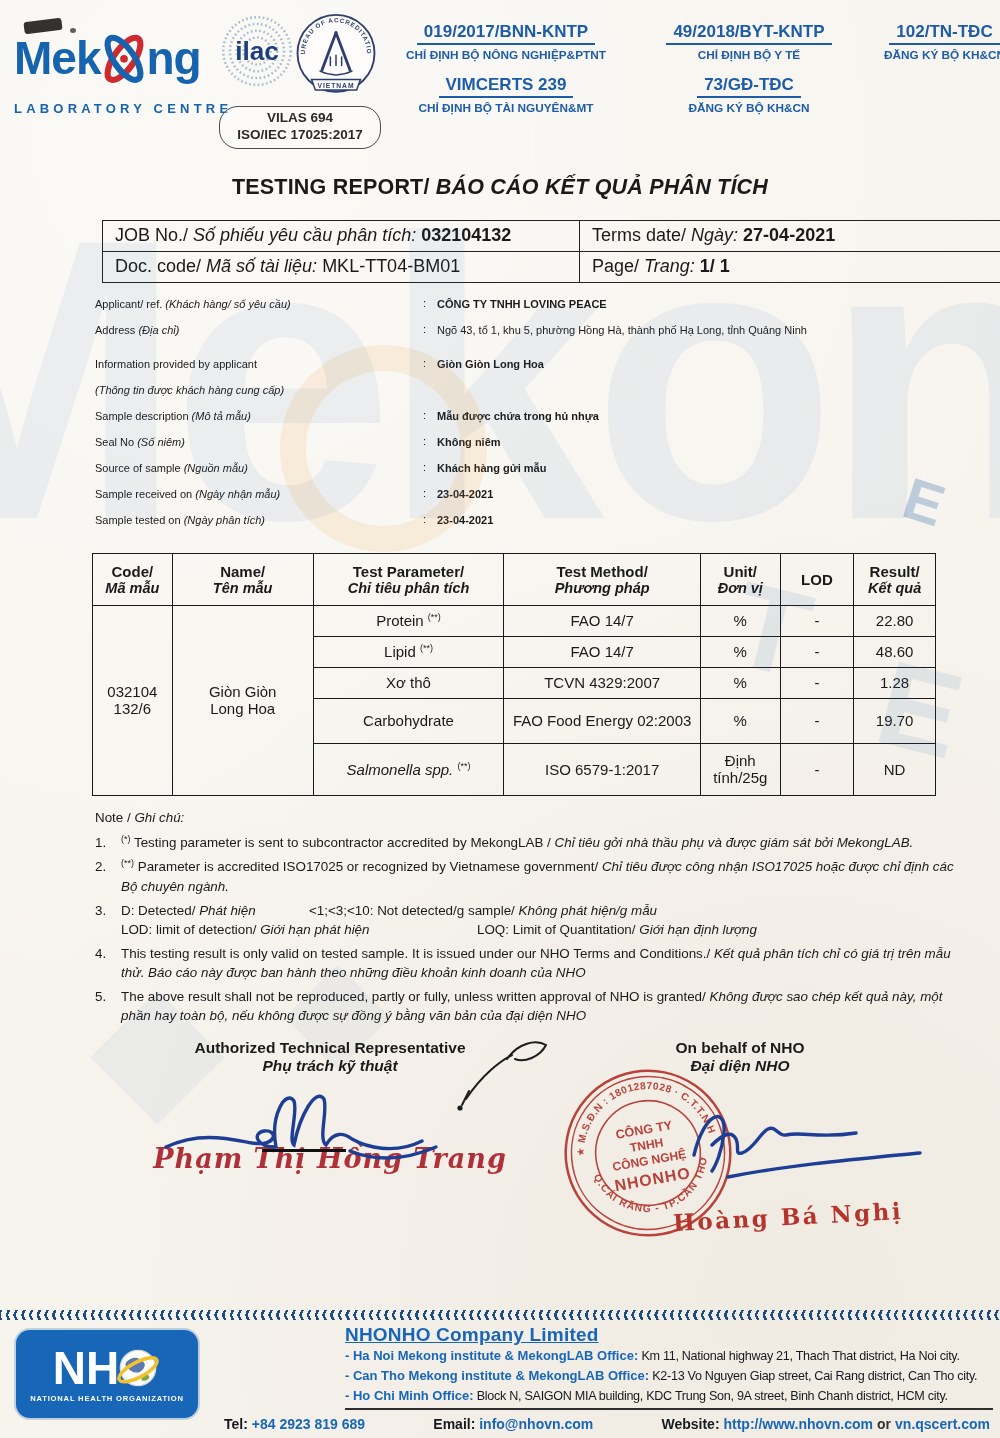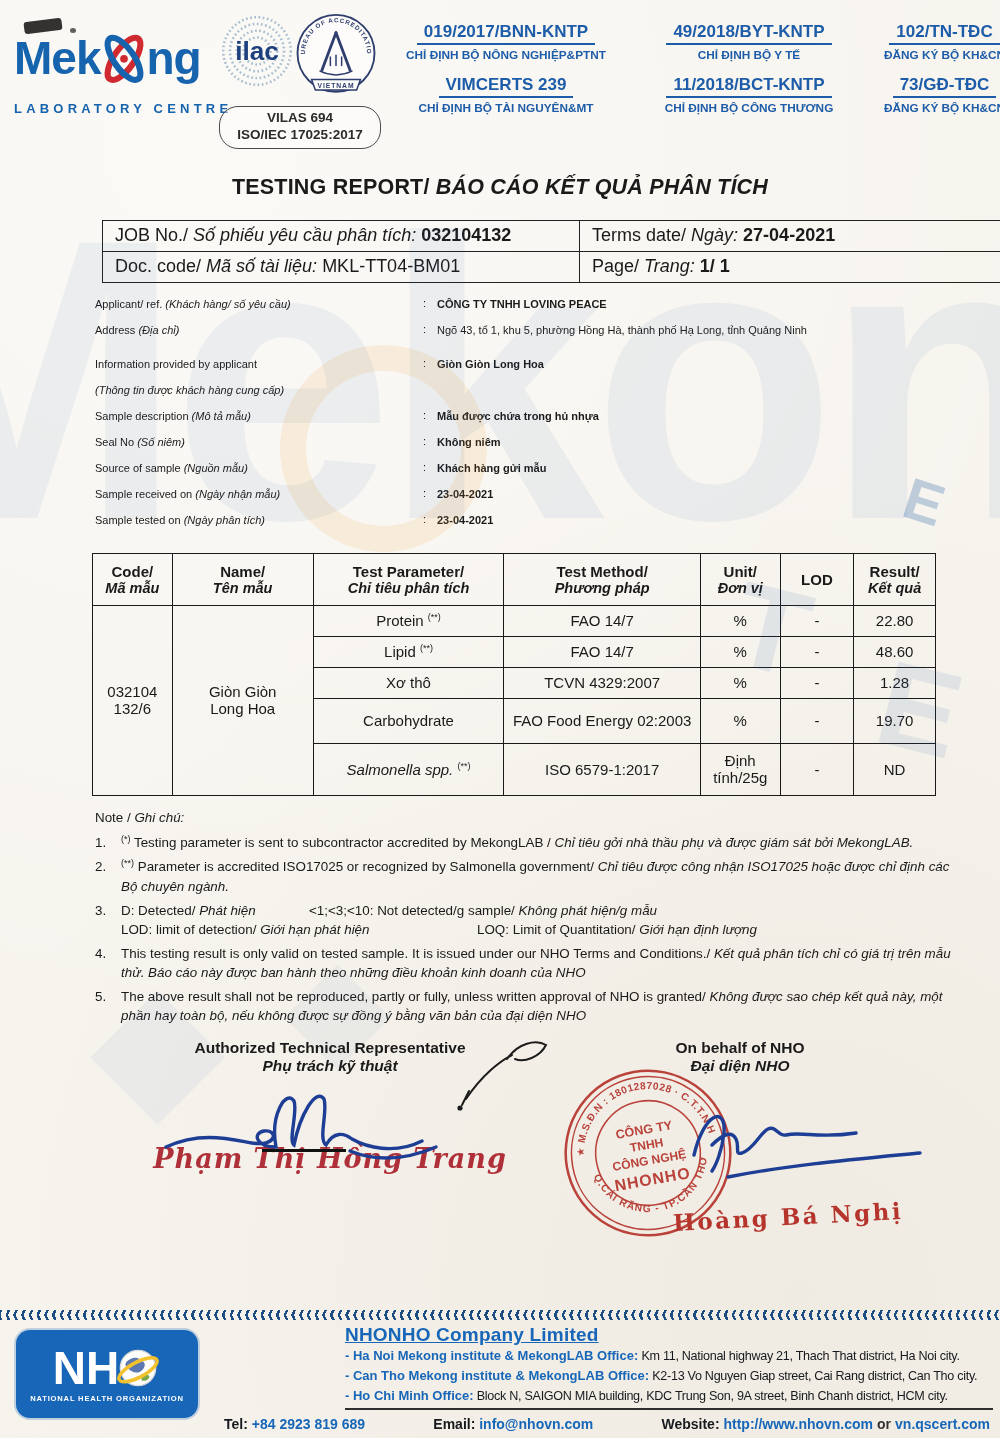--- a/index.html
+++ b/index.html
@@ -192,24 +192,20 @@
         <span class="code">49/2018/BYT-KNTP</span>
         <div class="desc">CHỈ ĐỊNH BỘ Y TẾ</div>
       </div>
       <div class="acc">
         <span class="code">102/TN-TĐC</span>
         <div class="desc">ĐĂNG KÝ BỘ KH&amp;CN</div>
       </div>
       <div class="acc">
         <span class="code">VIMCERTS 239</span>
         <div class="desc">CHỈ ĐỊNH BỘ TÀI NGUYÊN&amp;MT</div>
-      </div>
-      <div class="acc">
-        <span class="code">11/2018/BCT-KNTP</span>
-        <div class="desc">CHỈ ĐỊNH BỘ CÔNG THƯƠNG</div>
       </div>
       <div class="acc">
         <span class="code">73/GĐ-TĐC</span>
         <div class="desc">ĐĂNG KÝ BỘ KH&amp;CN</div>
       </div>
     </div>
   </div>
 
   <div class="title">
     <span>TESTING REPORT/</span><span class="vi"> BÁO CÁO KẾT QUẢ PHÂN TÍCH</span>
@@ -377,21 +373,21 @@
   <div class="notes">
     <div class="notes-title">
       <span>Note / </span><span class="vi">Ghi chú:</span>
     </div>
     <div class="note">
       <span class="no">1.</span>
       <span class="body"><sup>(*)</sup><span> Testing parameter is sent to subcontractor accredited by MekongLAB / </span><span class="vi">Chỉ tiêu gởi nhà thầu phụ và được giám sát bởi MekongLAB.</span></span>
     </div>
     <div class="note">
       <span class="no">2.</span>
-      <span class="body"><sup>(**)</sup><span> Parameter is accredited ISO17025 or recognized by Salmonella government/ </span><span class="vi">Chỉ tiêu được công nhận ISO17025 hoặc được chỉ định các Bộ chuyên ngành.</span></span>
+      <span class="body"><sup>(**)</sup><span> Parameter is accredited ISO17025 or recognized by Vietnamese government/ </span><span class="vi">Chỉ tiêu được công nhận ISO17025 hoặc được chỉ định các Bộ chuyên ngành.</span></span>
     </div>
     <div class="note">
       <span class="no">3.</span>
       <span class="body">
         <span class="n3row">
           <span class="c2"><span>D: Detected/ </span><span class="vi">Phát hiện</span></span>
           <span><span>&lt;1;&lt;3;&lt;10: Not detected/g sample/ </span><span class="vi">Không phát hiện/g mẫu</span></span>
         </span>
         <span class="n3row">
           <span class="c1"><span>LOD: limit of detection/ </span><span class="vi">Giới hạn phát hiện</span></span>

